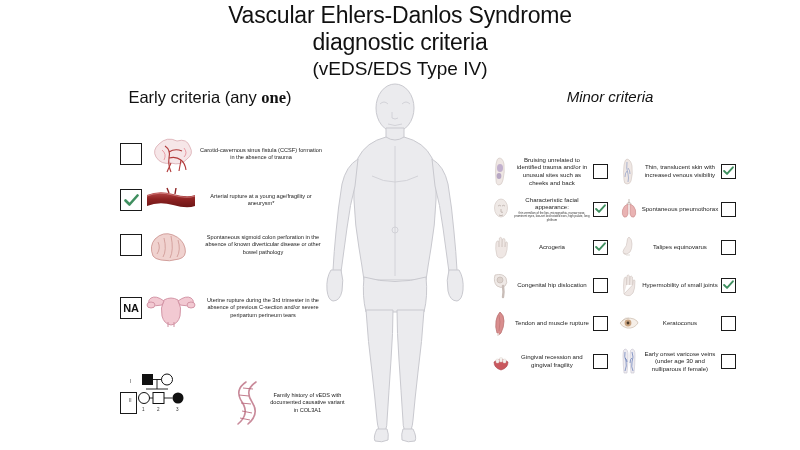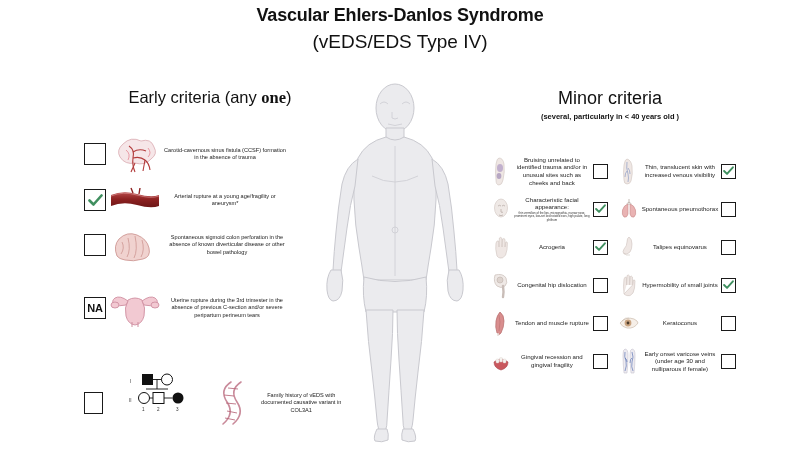--- a/index.html
+++ b/index.html
@@ -7,35 +7,35 @@
     width:800px;height:450px;overflow:hidden;
     background:#ffffff;
     font-family:"Liberation Sans", sans-serif;
     color:#111;
     position:relative;
   }
   .stage{position:absolute;inset:0;}
 
   
   .title-wrap{position:absolute;left:0;right:0;top:2px;text-align:center;}
-  .t1{font-size:18px;font-weight:bold;line-height:27px;letter-spacing:-0.2px;}
+  .t1{font-size:23px;font-weight:normal;line-height:27px;letter-spacing:-0.2px;}
   .t2{font-size:19px;font-weight:normal;line-height:25px;}
 
   
   .sec-major{position:absolute;left:75px;top:88px;width:270px;text-align:center;
              font-size:16.5px;}
   .sec-major b{font-weight:bold;font-family:Liberation Serif, serif;}
   .sec-minor{position:absolute;left:480px;top:88px;width:260px;text-align:center;}
-  .sec-minor .h{font-size:18px;}
+  .sec-minor .h{font-size:15px;font-style:italic;}
   .sec-minor .sub{font-size:7.5px;font-weight:bold;margin-top:3px;}
 
   
   .cb{box-sizing:border-box;border:1.6px solid #1a1a1a;background:#fff;
       display:flex;align-items:center;justify-content:center;}
-  .cb.lg{width:22px;height:22px;}
+  .cb.lg{width:22px;height:22px;margin-left:36px;}
   .cb.sm{width:15px;height:15px;}
   .cb .tick{display:block;}
   .cb .na{font-size:11px;font-weight:bold;letter-spacing:-0.3px;line-height:1;}
 
   
   .major-row{position:absolute;display:flex;align-items:center;}
   .major-ico{width:58px;display:flex;align-items:center;justify-content:center;}
   .major-txt{font-size:5.6px;line-height:7.3px;color:#222;}
 
   
@@ -59,30 +59,30 @@
   .ped-lbl{font-size:4.6px;fill:#333;}
   .bottombar{position:absolute;left:0;right:0;bottom:0;height:6px;background:#fff;}
 </style>
 </head>
 <body>
 
 <div class="stage">
 
   <div class="title-wrap">
     <div class="t1">Vascular Ehlers-Danlos Syndrome</div>
+    <div class="t1">diagnostic criteria</div>
     <div class="t2">(vEDS/EDS Type IV)</div>
   </div>
 
   <div class="sec-major">
     <span>Early criteria (any </span><b>one</b><span>)</span>
   </div>
 
   <div class="sec-minor">
     <div class="h">Minor criteria</div>
-    <div class="sub">(several, particularly in &lt; 40 years old )</div>
   </div>
 
   <div class="figure">
     <svg viewBox="0 0 190 365" width="190" height="365">
       <g fill="#ebebee" stroke="#c9c9cf" stroke-width="1">
 
         <ellipse cx="95" cy="28" rx="19" ry="24"></ellipse>
 
         <path d="M86 48 L86 60 Q95 66 104 60 L104 48 Z"></path>
 

